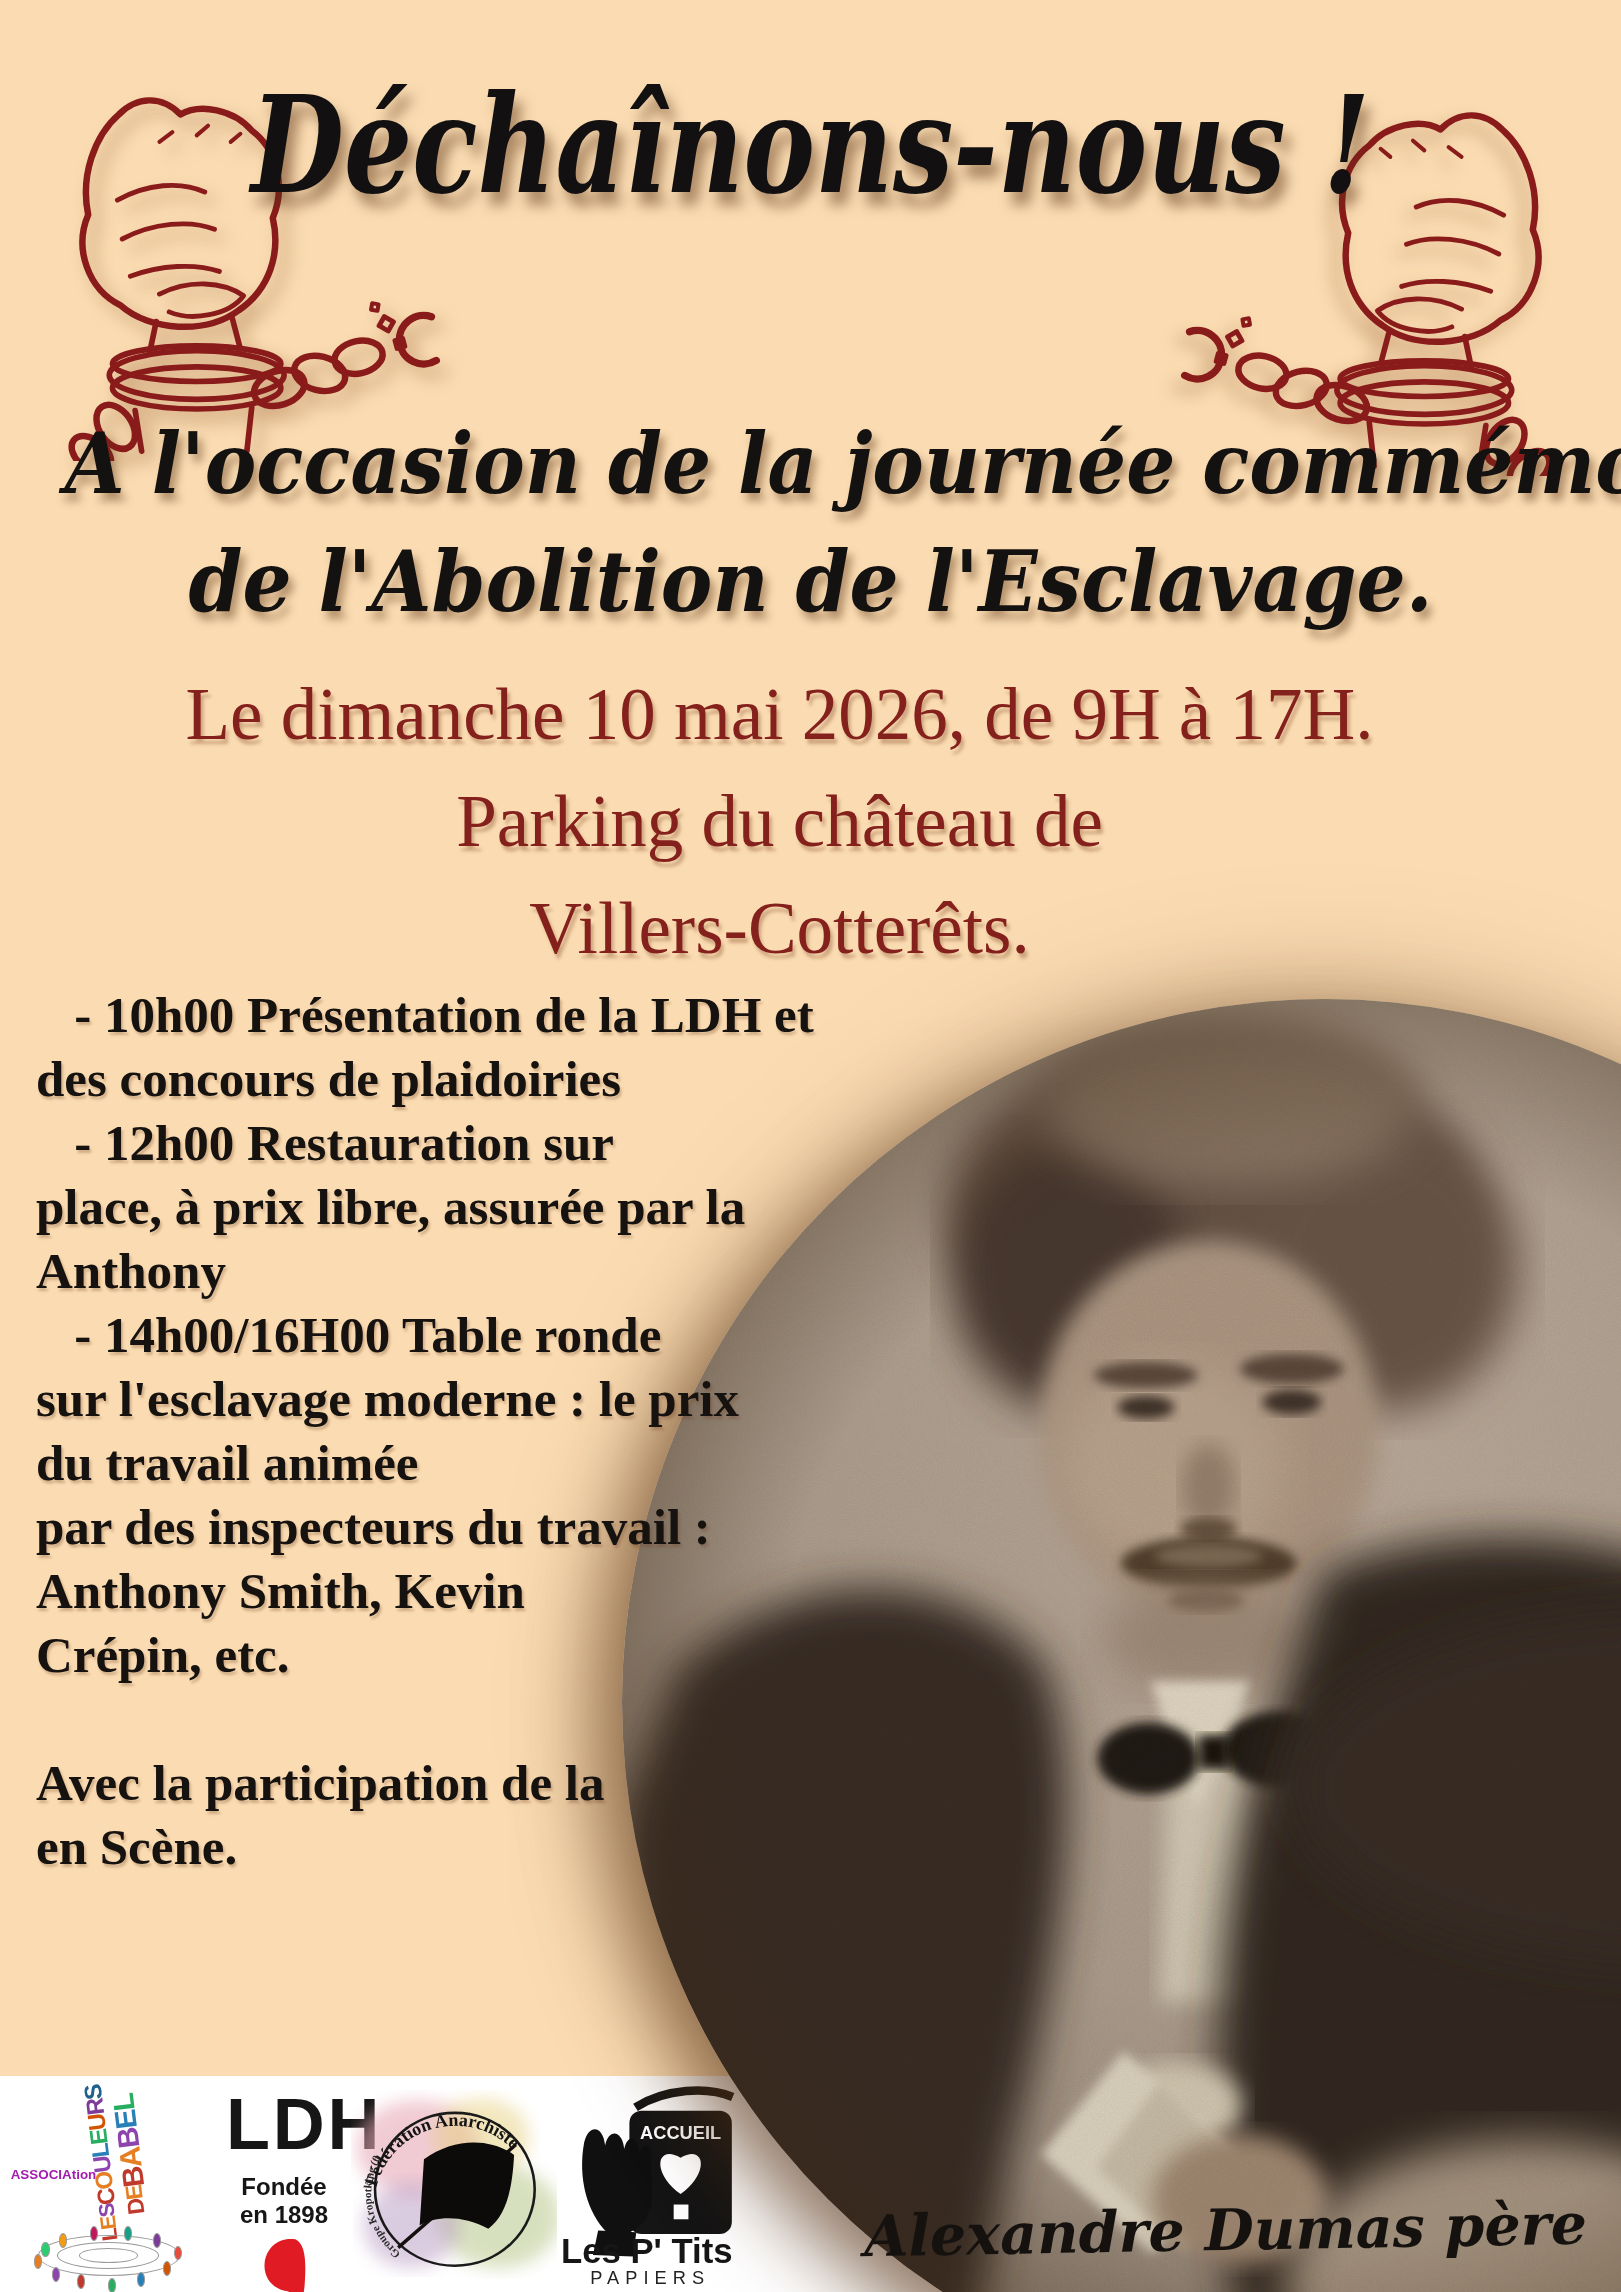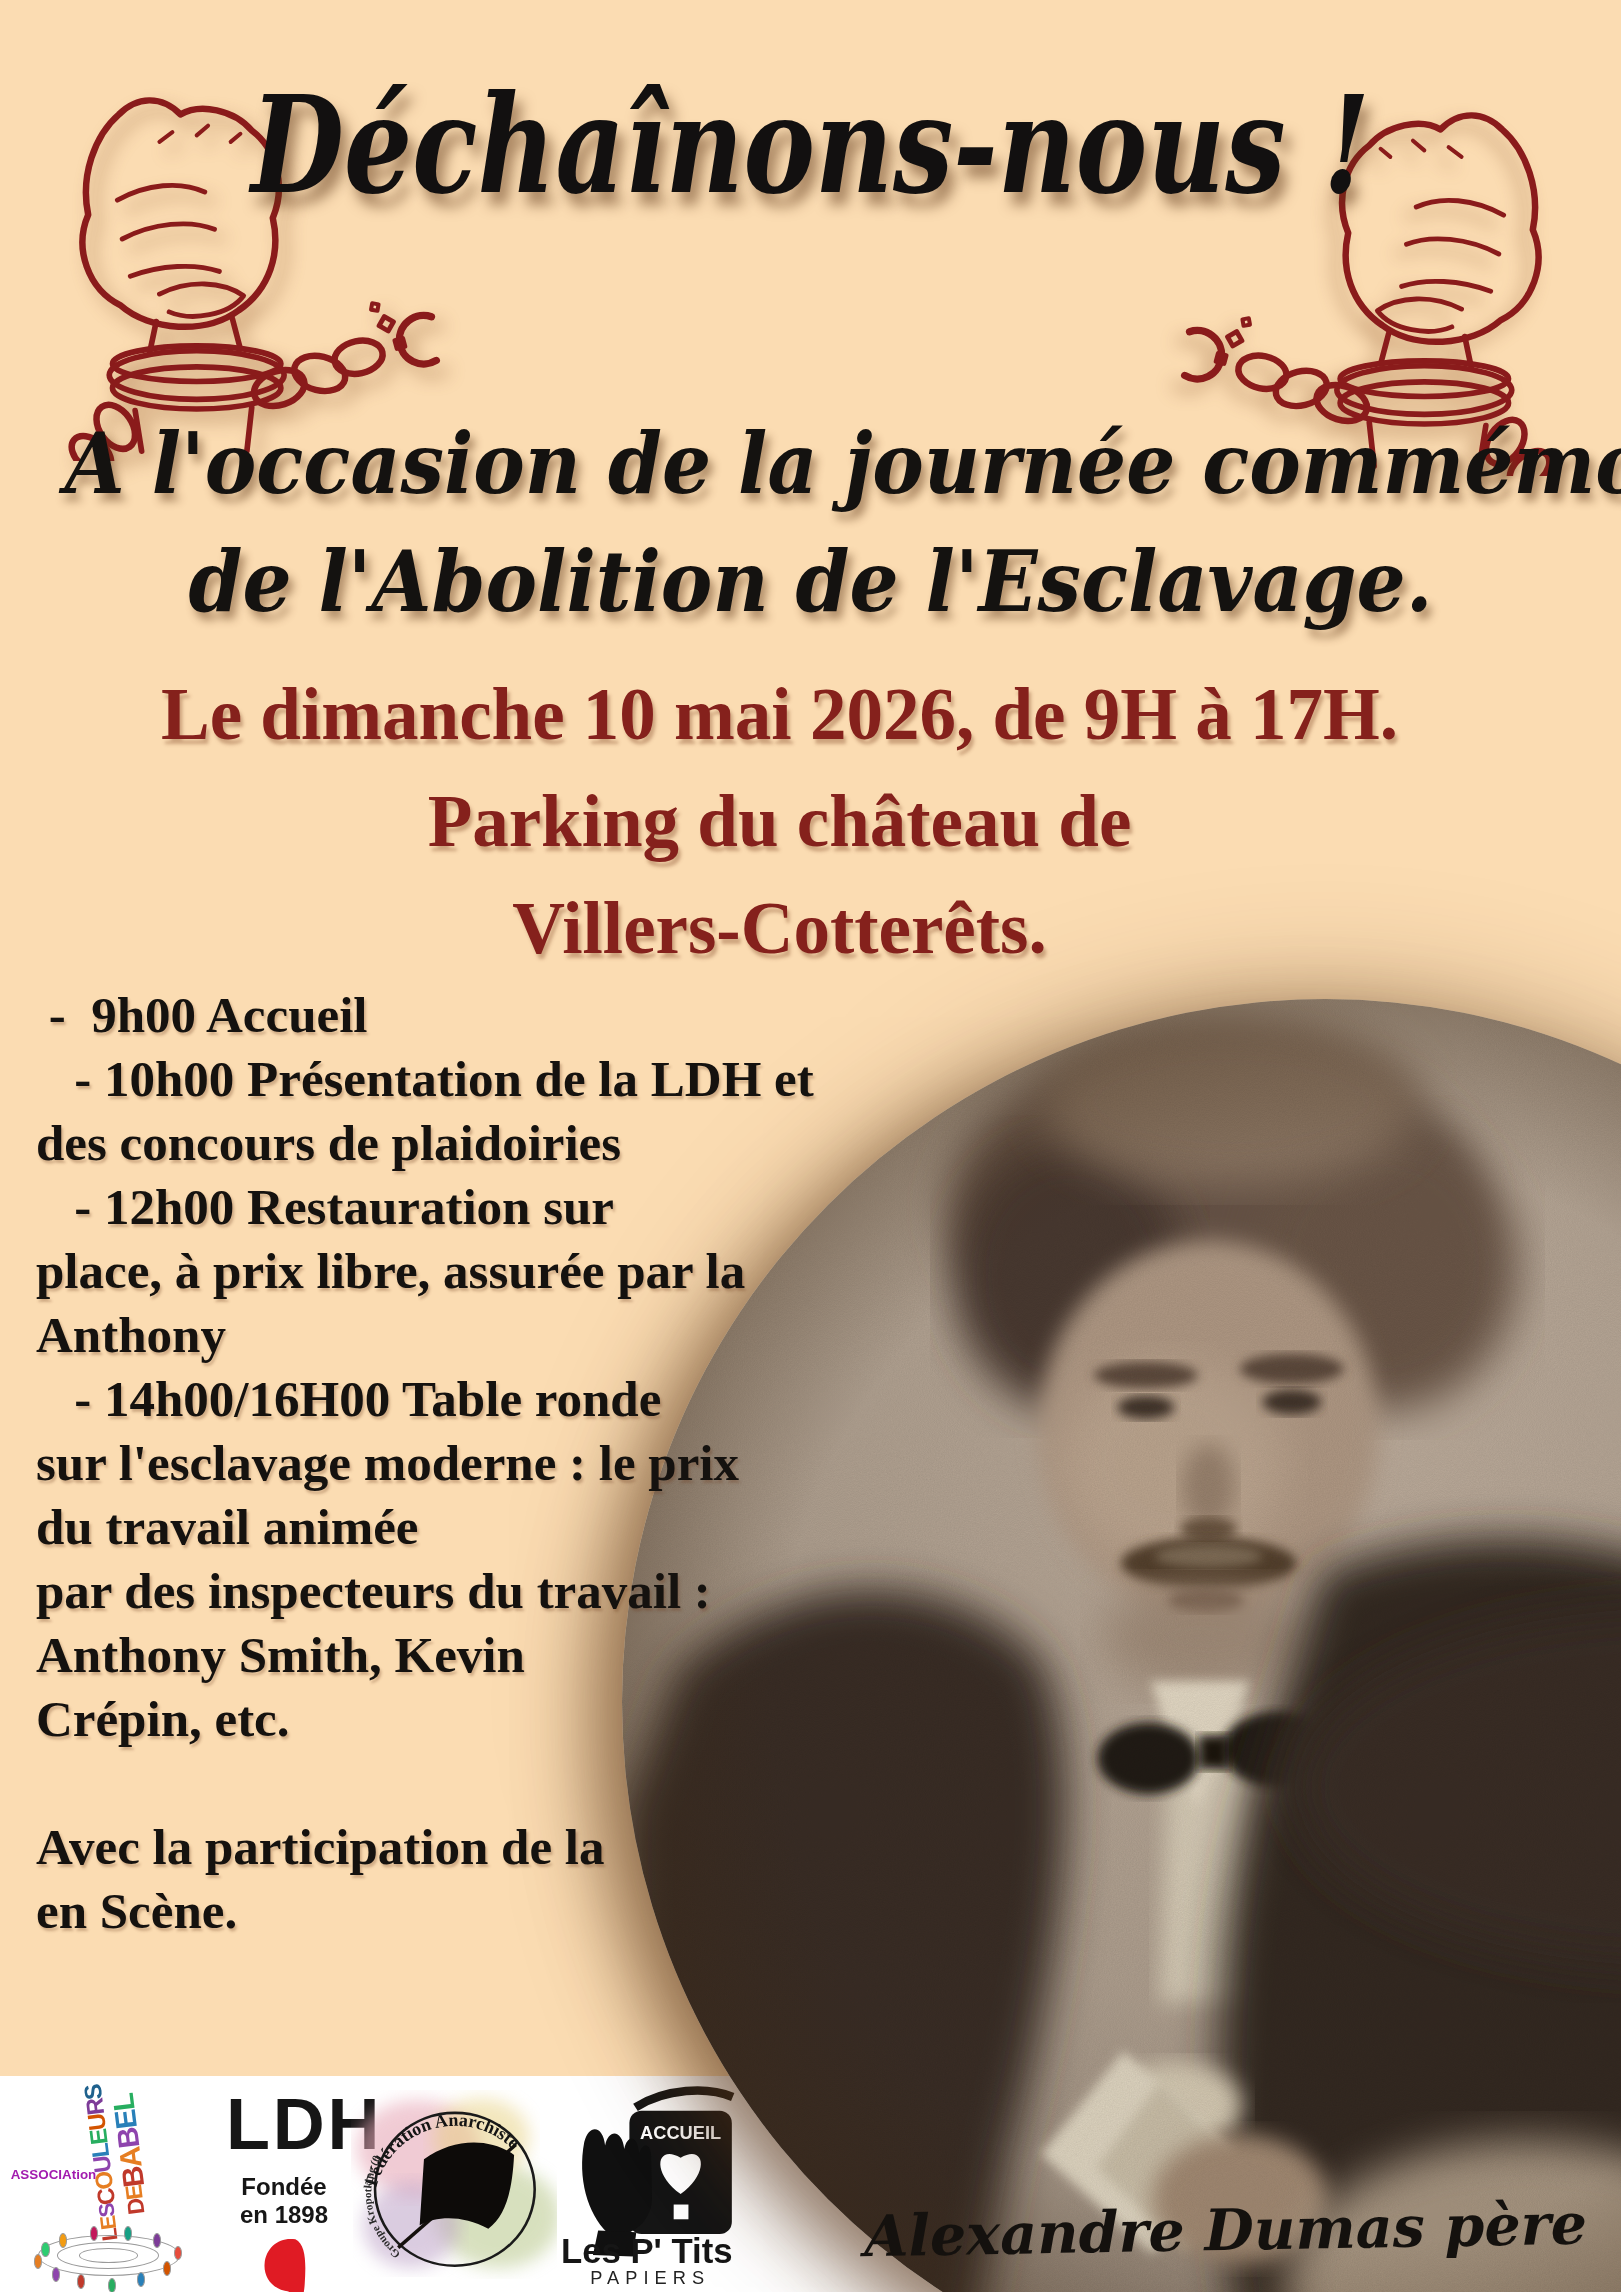--- a/index.html
+++ b/index.html
@@ -24,21 +24,21 @@
   .subtitle{
     position:absolute;left:0;top:405px;width:1621px;text-align:center;
     font-family:"DejaVu Serif", cursive;font-style:italic;font-weight:700;
     font-size:84px;color:#141210;transform:scaleX(.92);
     text-shadow:5.4px 8px 9px rgba(90,50,20,.45);
   }
   .subtitle .pline{height:118px;line-height:118px;white-space:nowrap;}
   
   .heading{
     position:absolute;left:54px;top:661px;width:1451px;text-align:center;
-    font-family:"Liberation Serif", serif;font-weight:700;
+    font-family:"Liberation Serif", serif;font-weight:400;
     font-size:73px;color:#85211c;
     text-shadow:2.7px 4.5px 3.6px rgba(120,60,30,.35);
   }
   .heading .pline{height:107px;line-height:107px;white-space:nowrap;}
   
   .program{
     position:absolute;left:36px;top:983px;width:1003px;z-index:3;
     font-family:"Liberation Serif", serif;font-weight:700;
     font-size:51px;color:#15120f;
     text-shadow:1.8px 2.7px 2.7px rgba(110,60,30,.3);
@@ -138,21 +138,20 @@
       <div class="pline">de l'Abolition de l'Esclavage.</div>
     </div>
 
   <div class="heading">
       <div class="pline">Le dimanche 10 mai 2026, de 9H à 17H.</div>
       <div class="pline">Parking du château de</div>
       <div class="pline">Villers-Cotterêts.</div>
     </div>
 
   <div class="program">
-      <div class="pline"> -  9h00 Accueil</div>
       <div class="pline">   - 10h00 Présentation de la LDH et</div>
       <div class="pline">des concours de plaidoiries</div>
       <div class="pline">   - 12h00 Restauration sur</div>
       <div class="pline">place, à prix libre, assurée par la</div>
       <div class="pline">Anthony</div>
       <div class="pline">   - 14h00/16H00 Table ronde</div>
       <div class="pline">sur l'esclavage moderne : le prix</div>
       <div class="pline">du travail animée</div>
       <div class="pline">par des inspecteurs du travail :</div>
       <div class="pline">Anthony Smith, Kevin</div>

